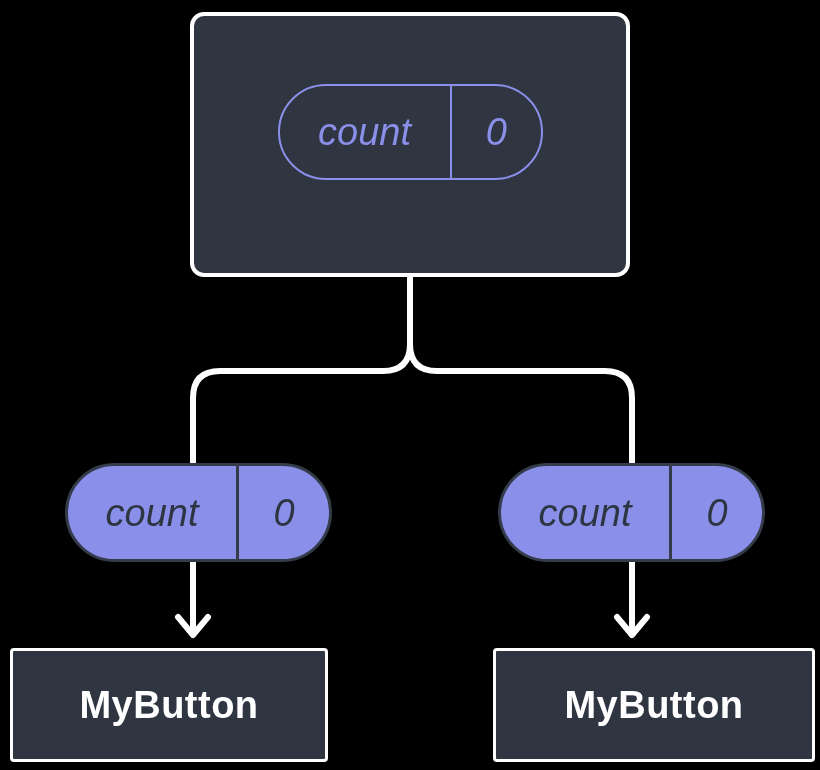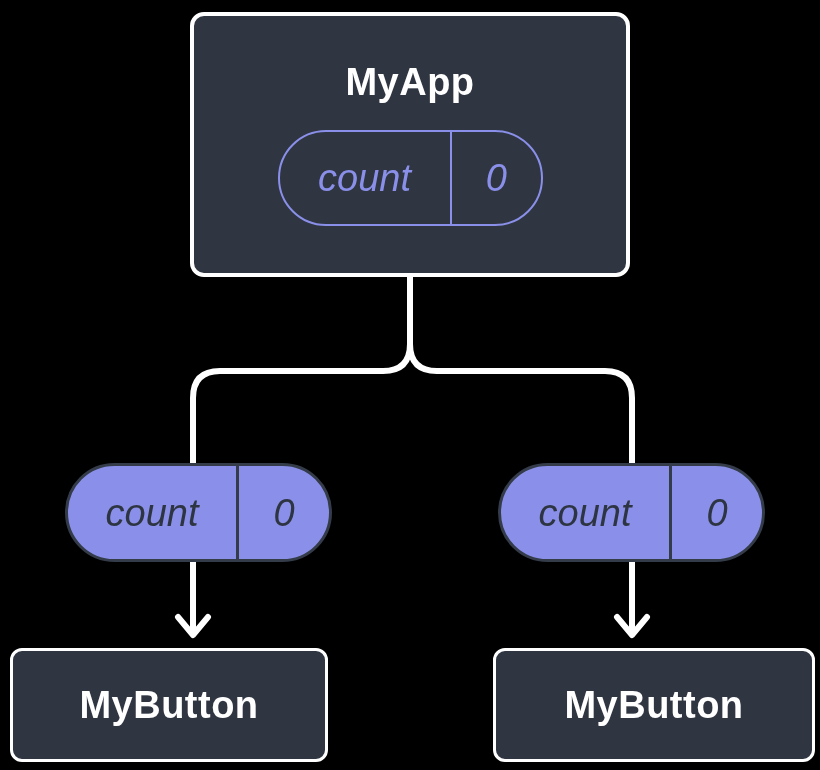--- a/index.html
+++ b/index.html
@@ -83,21 +83,21 @@
   .pill-solid .cell-value { flex: 1; }
   .pill-left  { left: 65px;  top: 463px; }
   .pill-right { left: 498px; top: 463px; }
 
   
   .child-node {
     position: absolute;
     box-sizing: border-box;
     background: #2F3541;
     border: 3px solid #FFFFFF;
-    border-radius: 12px;
+    border-radius: 4px;
     z-index: 2;
     display: flex;
     align-items: center;
     justify-content: center;
     color: #FFFFFF;
     font-size: 38px;
     font-weight: 600;
     letter-spacing: 0.5px;
   }
   .child-left  { left: 10px;  top: 648px; width: 318px; height: 114px; }
@@ -111,21 +111,20 @@
   <svg class="connectors" viewBox="0 0 820 770" xmlns="http://www.w3.org/2000/svg">
 
     <path d="M410 273 L410 344 Q410 371 383 371 L220 371 Q193 371 193 398 L193 630" fill="none" stroke="#FFFFFF" stroke-width="6"></path>
     <path d="M178 617 L193 635 L208 617" fill="none" stroke="#FFFFFF" stroke-width="6" stroke-linecap="round" stroke-linejoin="round"></path>
 
     <path d="M410 273 L410 344 Q410 371 437 371 L605 371 Q632 371 632 398 L632 630" fill="none" stroke="#FFFFFF" stroke-width="6"></path>
     <path d="M617 617 L632 635 L647 617" fill="none" stroke="#FFFFFF" stroke-width="6" stroke-linecap="round" stroke-linejoin="round"></path>
   </svg>
 
   <div class="app-node">
-    <div class="app-title">MyApp</div>
     <div class="pill pill-outline">
       <span class="cell cell-name">count</span>
       <span class="divider"></span>
       <span class="cell cell-value">0</span>
     </div>
   </div>
 
   <div class="pill pill-solid pill-left">
     <span class="cell cell-name">count</span>
     <span class="divider"></span>

